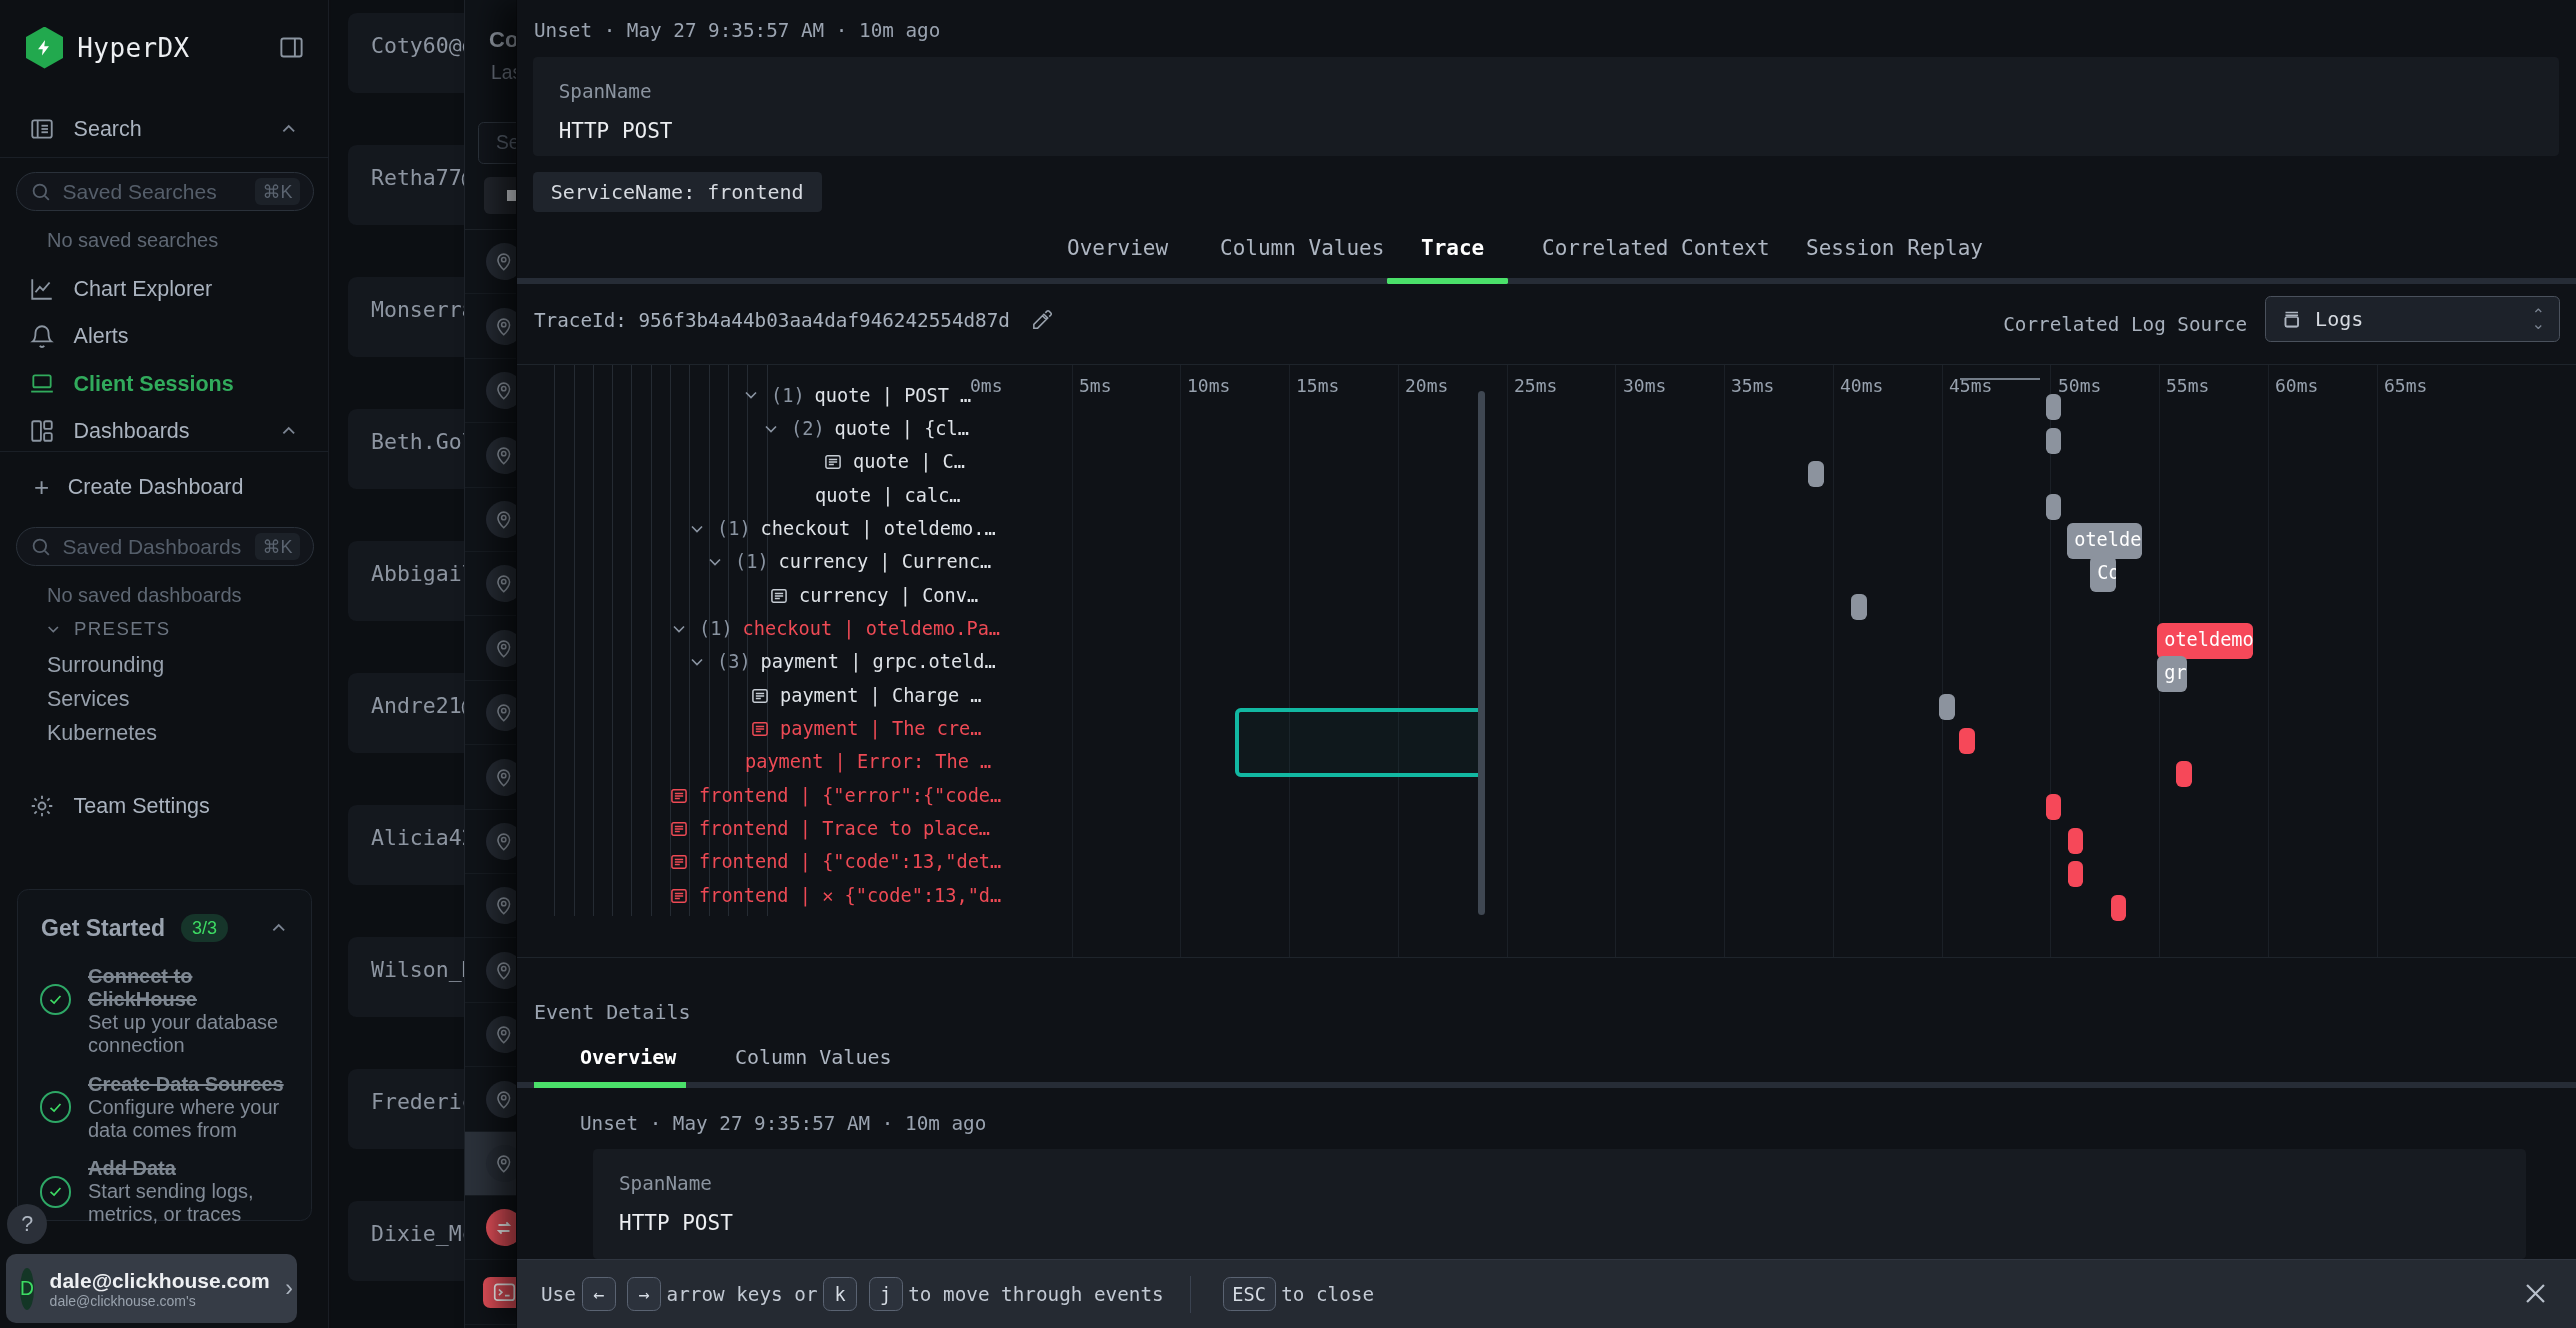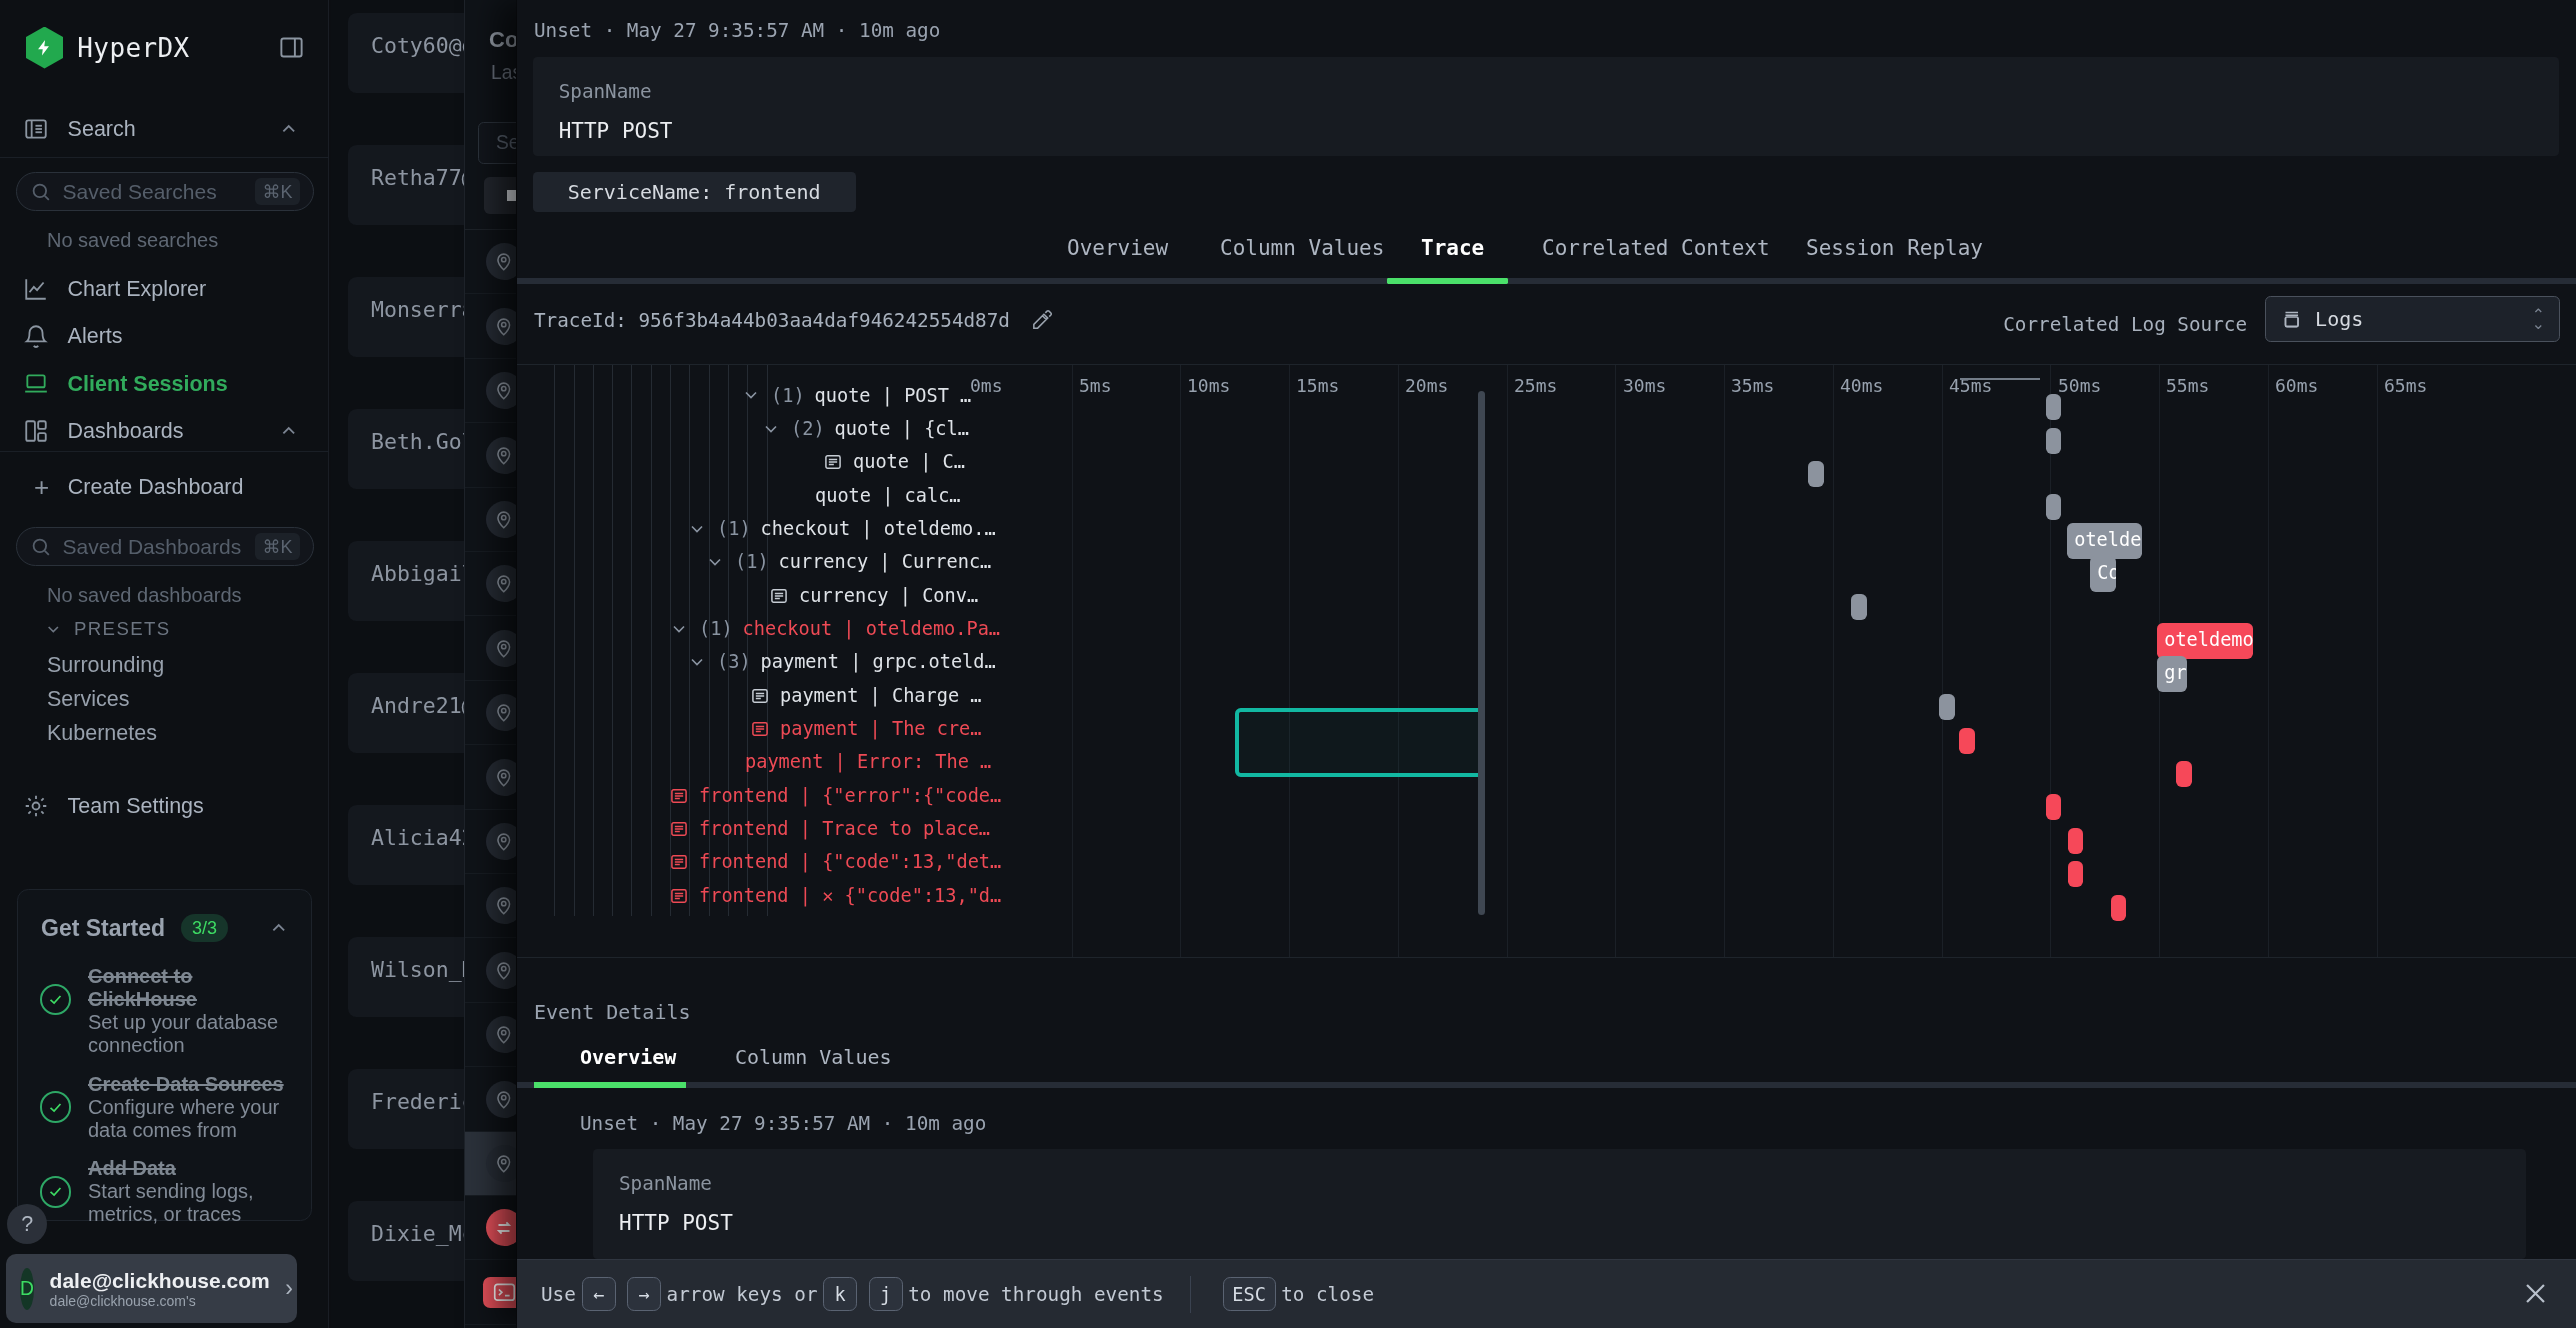--- a/index.html
+++ b/index.html
@@ -8,21 +8,21 @@
   .abs { position:absolute; }
   .mono { font-family:"DejaVu Sans Mono", monospace; }
   svg { display:block; }
 
   
   #sidebar { left:0; top:0; width:329px; height:1328px; background:#0d1014; border-right:1.4px solid #1a1e25; }
   .logo-row { left:26px; top:26px; height:43px; display:flex; align-items:center; gap:14.3px; }
   .logo-hex { width:37px; height:42px; background:#22a94e; clip-path:polygon(50% 0,100% 25%,100% 75%,50% 100%,0 75%,0 25%); display:flex; align-items:center; justify-content:center; }
   .logo-text { font-size:26px; font-weight:normal; color:#eceef1; letter-spacing:0.4px; font-family:"DejaVu Sans Mono", monospace;}
   .collapse-btn { left:278px; top:34px; color:#8b95a1; cursor:pointer; }
-  .nav-item { left:0; width:329px; height:46px; display:flex; align-items:center; gap:18.6px; padding-left:23px; color:#aab3bf; font-size:21.5px; cursor:pointer; }
+  .nav-item { left:0; width:329px; height:46px; display:flex; align-items:center; gap:18.6px; padding-left:29px; color:#aab3bf; font-size:21.5px; cursor:pointer; }
   .nav-item .chev { margin-left:auto; margin-right:30px; color:#7b8492; }
   .nav-item.active { color:#31ab5c; font-weight:bold; }
   .divider { left:0; width:329px; height:1.4px; background:#1a1f26; }
   .searchbox { left:15.7px; width:298px; height:39px; border:1.4px solid #2a313a; border-radius:20px; background:#12151b; display:flex; align-items:center; gap:11.4px; padding:0 13px; color:#555e6a; font-size:21px; cursor:text; }
   .searchbox .kbd { margin-left:auto; background:#1c2128; border-radius:5.7px; padding:2.9px 7.2px; font-size:18px; color:#5b6470; }
   .muted { left:47px; color:#5e6773; font-size:20px; }
   .create-dash { left:34px; display:flex; gap:18.6px; align-items:center; color:#aab3bf; font-size:21.5px; cursor:pointer; }
   .presets-head { left:44px; display:flex; gap:11.4px; align-items:center; color:#6c7581; font-size:18.6px; letter-spacing:1.4px; cursor:pointer; }
   .preset-item { left:47px; color:#97a0ac; font-size:21.5px; cursor:pointer; }
 
@@ -58,21 +58,21 @@
   .ev-pin { width:37px; height:37px; margin-right:-5.7px; border-radius:50%; background:#272d36; color:#99a2ae; display:flex; align-items:center; justify-content:center; }
   .ev-pin.red { background:#e5505a; color:#ffffff; }
   .ev-term { width:43px; height:31.5px; margin-right:-8.6px; border-radius:7.2px; background:#e5505a; color:#fff; display:flex; align-items:center; justify-content:center; }
 
   
   #overlay { left:517px; top:0; width:2059px; height:1328px; background:#0f1217; box-shadow:-20px 0 29px rgba(0,0,0,.55); }
   .ov-status { left:17px; top:18.6px; color:#9aa3b0; font-size:19.3px; }
   .ov-box { left:15.7px; top:57px; width:2026px; height:99px; background:#171b21; border-radius:4.3px; }
   .ov-box-label { padding:23px 0 0 26px; color:#8b94a0; font-size:19.3px; }
   .ov-box-value { padding:15.7px 0 0 26px; color:#eceef1; font-size:21px; }
-  .svc-chip { left:15.7px; top:172px; height:40px; background:#1f242c; border-radius:4.3px; display:inline-flex; align-items:center; padding:0 35px; color:#d6dae0; font-size:20px; cursor:pointer; }
+  .svc-chip { left:15.7px; top:172px; height:40px; background:#1f242c; border-radius:4.3px; display:inline-flex; align-items:center; padding:0 18px; color:#d6dae0; font-size:20px; cursor:pointer; }
   .tab { top:236px; height:36px; color:#aeb6c2; font-size:21px; cursor:pointer; white-space:nowrap; }
   .tab.active { color:#ffffff; font-weight:bold; }
   .tab-rail { left:0; top:278px; width:2059px; height:5.7px; background:#262c36; }
   .tab-ind { top:278px; height:5.7px; background:#4be06a; border-radius:1.4px; }
   .traceid { left:17px; top:309px; color:#a8b1bd; font-size:19.3px; display:flex; gap:20px; align-items:center; }
   .pencil { color:#9aa3ae; cursor:pointer; }
   .corr-label { top:313px; right:329px; color:#a8b1bd; font-size:19.3px; }
   .log-select { top:296px; right:15.7px; width:295px; height:46px; border:1.4px solid #4a515c; border-radius:5.7px; background:#1d222a; display:flex; align-items:center; gap:13px; padding:0 14.3px; color:#d6dae0; font-size:20px; cursor:pointer; }
   .log-select .updown { margin-left:auto; color:#7b8492; font-size:15.7px; line-height:.6; text-align:center; }
   .wf-divider { left:0; top:364px; width:2059px; height:1.4px; background:#1e242b; }

